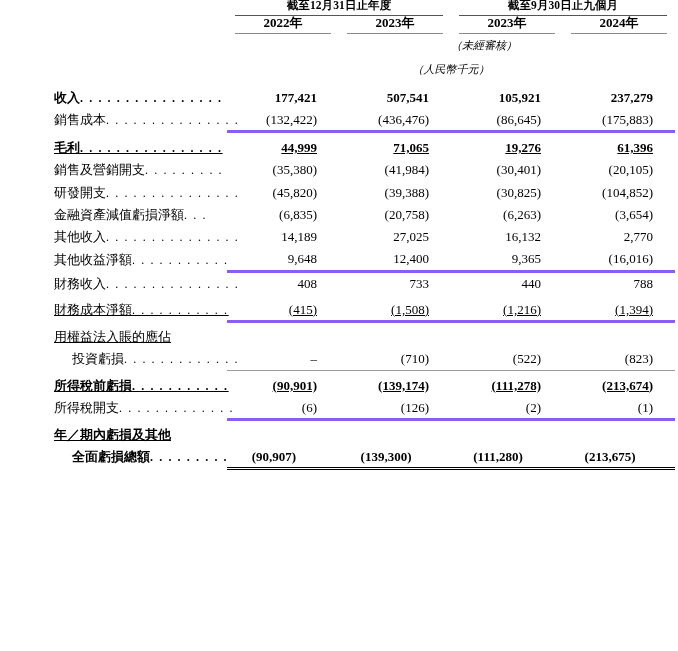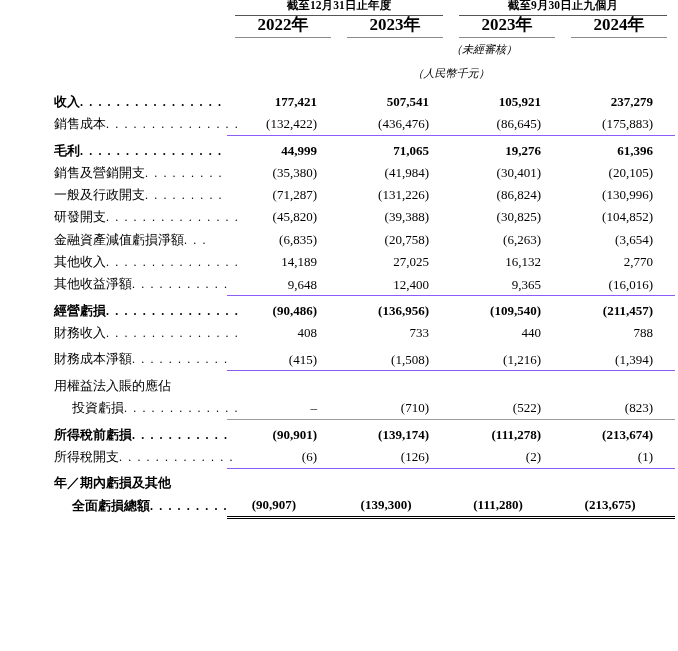--- a/index.html
+++ b/index.html
@@ -55,21 +55,21 @@
   }
   .rule-group {
     display: block;
     height: 0;
     border-bottom: 1px solid #555;
     margin: 3px 8px 0 8px;
   }
   .yr-cell { padding: 6px 0 3px 0; }
   .yr-inner {
     display: block;
-    font-size: 17px;
+    font-size: 13px;
     font-weight: bold;
   }
   .rule-year {
     display: block;
     height: 0;
     border-bottom: 1px solid #8a8a8a;
     margin: 4px 8px 0 8px;
   }
   .note-cell {
     padding: 4px 0 2px 0;
@@ -106,40 +106,40 @@
     text-align: right;
     padding: 3px 22px 3px 4px;
     vertical-align: bottom;
     white-space: nowrap;
     line-height: 1.25;
   }
   .bold { font-weight: bold; }
 
   
   td.num.r-thin {
-    border-bottom: 1px solid #8b5cf6;
+    border-bottom: 3px solid #8b5cf6;
     padding-bottom: 2px;
   }
   td.num.r-thin-light {
     border-bottom: 1px solid #9a9a9a;
     padding-bottom: 2px;
   }
   td.num.r-double {
     border-bottom: 3px double #000;
     padding-bottom: 2px;
     text-align: center;
   }
   
   td.num.r-thin,
   td.num.r-thin-light,
   td.num.r-double {
     background-clip: padding-box;
   }
 
-  tr.tall td { padding-top: 7px; }
+  tr.tall td { padding-top: 7px; text-decoration: underline; }
 </style>
 </head>
 <body>
 
 <div id="sheet">
   <table class="fin">
     <colgroup>
       <col class="c-label">
       <col class="c-num">
       <col class="c-num">
@@ -211,27 +211,20 @@
           <td class="num bold">61,396</td>
         </tr>
         <tr>
           <td class="lbl"><span>銷售及營銷開支</span><span class="leader">. . . . . . . . .</span></td>
           <td class="num">(35,380)</td>
           <td class="num">(41,984)</td>
           <td class="num">(30,401)</td>
           <td class="num">(20,105)</td>
         </tr>
         <tr>
-          <td class="lbl"><span>一般及行政開支</span><span class="leader">. . . . . . . . .</span></td>
-          <td class="num">(71,287)</td>
-          <td class="num">(131,226)</td>
-          <td class="num">(86,824)</td>
-          <td class="num">(130,996)</td>
-        </tr>
-        <tr>
           <td class="lbl"><span>研發開支</span><span class="leader">. . . . . . . . . . . . . . .</span></td>
           <td class="num">(45,820)</td>
           <td class="num">(39,388)</td>
           <td class="num">(30,825)</td>
           <td class="num">(104,852)</td>
         </tr>
         <tr>
           <td class="lbl"><span>金融資產減值虧損淨額</span><span class="leader">. . .</span></td>
           <td class="num">(6,835)</td>
           <td class="num">(20,758)</td>
@@ -245,27 +238,20 @@
           <td class="num">16,132</td>
           <td class="num">2,770</td>
         </tr>
         <tr>
           <td class="lbl"><span>其他收益淨額</span><span class="leader">. . . . . . . . . . .</span></td>
           <td class="num r-thin">9,648</td>
           <td class="num r-thin">12,400</td>
           <td class="num r-thin">9,365</td>
           <td class="num r-thin">(16,016)</td>
         </tr>
-        <tr class="tall">
-          <td class="lbl bold"><span>經營虧損</span><span class="leader">. . . . . . . . . . . . . . .</span></td>
-          <td class="num bold">(90,486)</td>
-          <td class="num bold">(136,956)</td>
-          <td class="num bold">(109,540)</td>
-          <td class="num bold">(211,457)</td>
-        </tr>
         <tr>
           <td class="lbl"><span>財務收入</span><span class="leader">. . . . . . . . . . . . . . .</span></td>
           <td class="num">408</td>
           <td class="num">733</td>
           <td class="num">440</td>
           <td class="num">788</td>
         </tr>
         <tr class="tall">
           <td class="lbl"><span>財務成本淨額</span><span class="leader">. . . . . . . . . . .</span></td>
           <td class="num r-thin">(415)</td>

